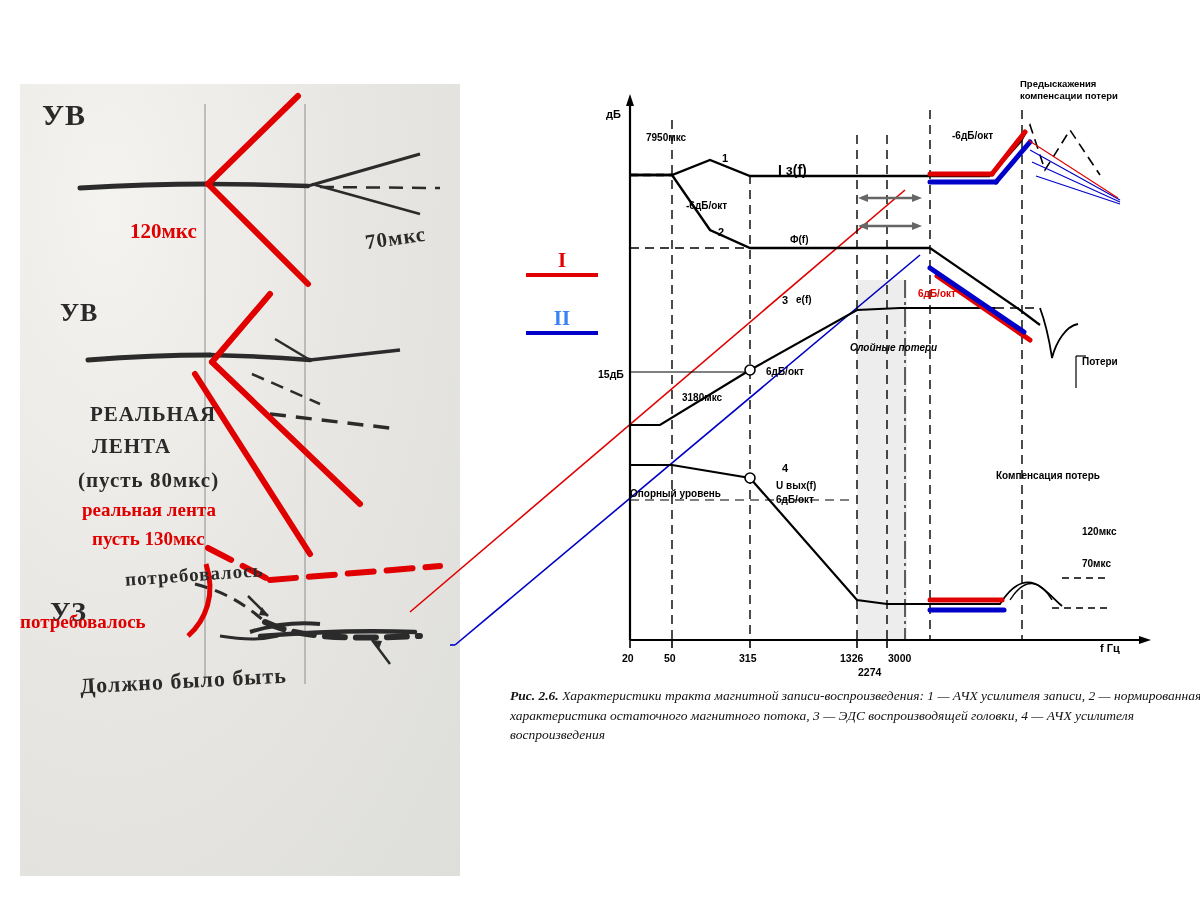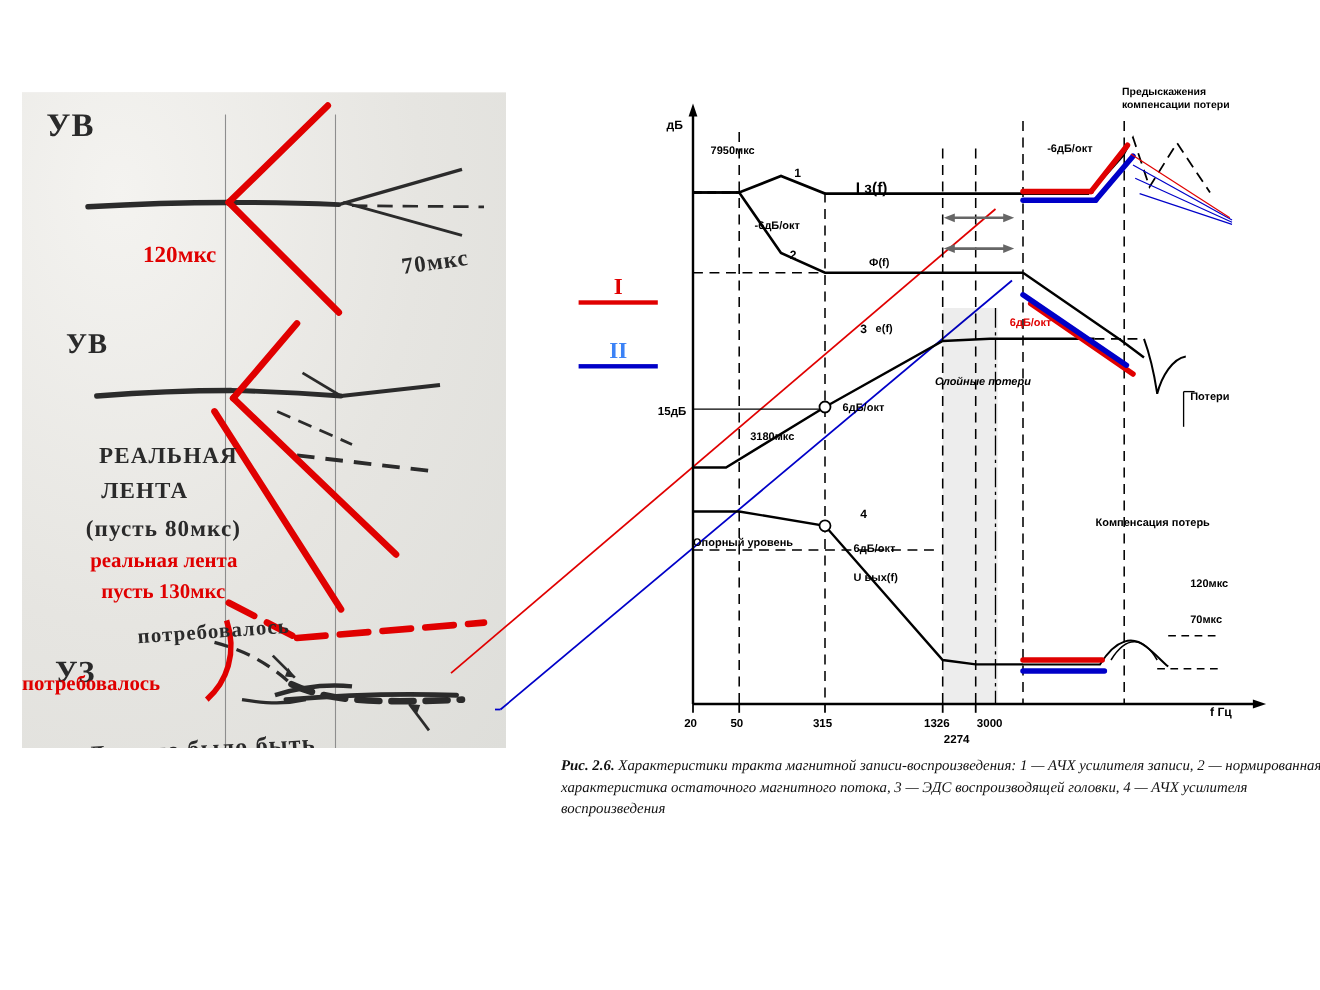--- a/index.html
+++ b/index.html
@@ -21,21 +21,21 @@
     height: 900px;
     background: #fff;
   }
 
   
   #photo {
     position: absolute;
     left: 20px;
     top: 84px;
     width: 440px;
-    height: 596px;
+    height: 792px;
     background: #e9e8e4;
     overflow: hidden;
     border: 0;
   }
   #photo .grain {
     position: absolute;
     left: 0; top: 0; right: 0; bottom: 0;
     background:
       radial-gradient(ellipse at 20% 15%, #f4f3f0 0%, #e6e5e1 55%, #dededa 100%);
     opacity: 1;
@@ -283,21 +283,21 @@
     <div class="ann" style="left:318px;top:208px;font-size:10px;font-weight:bold;color:#e00000;">6дБ/окт</div>
     <div class="ann" style="left:250px;top:262px;font-size:10px;font-weight:bold;font-style:italic;">Слойные потери</div>
     <div class="ann" style="left:182px;top:214px;font-size:11px;font-weight:bold;">3</div>
     <div class="ann" style="left:196px;top:214px;font-size:10px;font-weight:bold;">e(f)</div>
     <div class="ann" style="left:166px;top:286px;font-size:10px;font-weight:bold;">6дБ/окт</div>
     <div class="ann" style="left:-2px;top:288px;font-size:10.5px;font-weight:bold;">15дБ</div>
     <div class="ann" style="left:82px;top:312px;font-size:10px;font-weight:bold;">3180мкс</div>
     <div class="ann" style="left:482px;top:276px;font-size:10px;font-weight:bold;">Потери</div>
     <div class="ann" style="left:30px;top:408px;font-size:10px;font-weight:bold;">Опорный уровень</div>
     <div class="ann" style="left:182px;top:382px;font-size:11px;font-weight:bold;">4</div>
-    <div class="ann" style="left:176px;top:400px;font-size:10px;font-weight:bold;margin-top:40px;">U вых(f)</div>
+    <div class="ann" style="left:176px;top:400px;font-size:10px;font-weight:bold;">U вых(f)</div>
     <div class="ann" style="left:176px;top:414px;font-size:10px;font-weight:bold;">6дБ/окт</div>
     <div class="ann" style="left:396px;top:390px;font-size:10px;font-weight:bold;">Компенсация потерь</div>
     <div class="ann" style="left:482px;top:446px;font-size:10px;font-weight:bold;">120мкс</div>
     <div class="ann" style="left:482px;top:478px;font-size:10px;font-weight:bold;">70мкс</div>
 
     <div class="ann" style="left:22px;top:572px;font-size:10.5px;font-weight:bold;">20</div>
     <div class="ann" style="left:64px;top:572px;font-size:10.5px;font-weight:bold;">50</div>
     <div class="ann" style="left:139px;top:572px;font-size:10.5px;font-weight:bold;">315</div>
     <div class="ann" style="left:240px;top:572px;font-size:10.5px;font-weight:bold;">1326</div>
     <div class="ann" style="left:288px;top:572px;font-size:10.5px;font-weight:bold;">3000</div>

